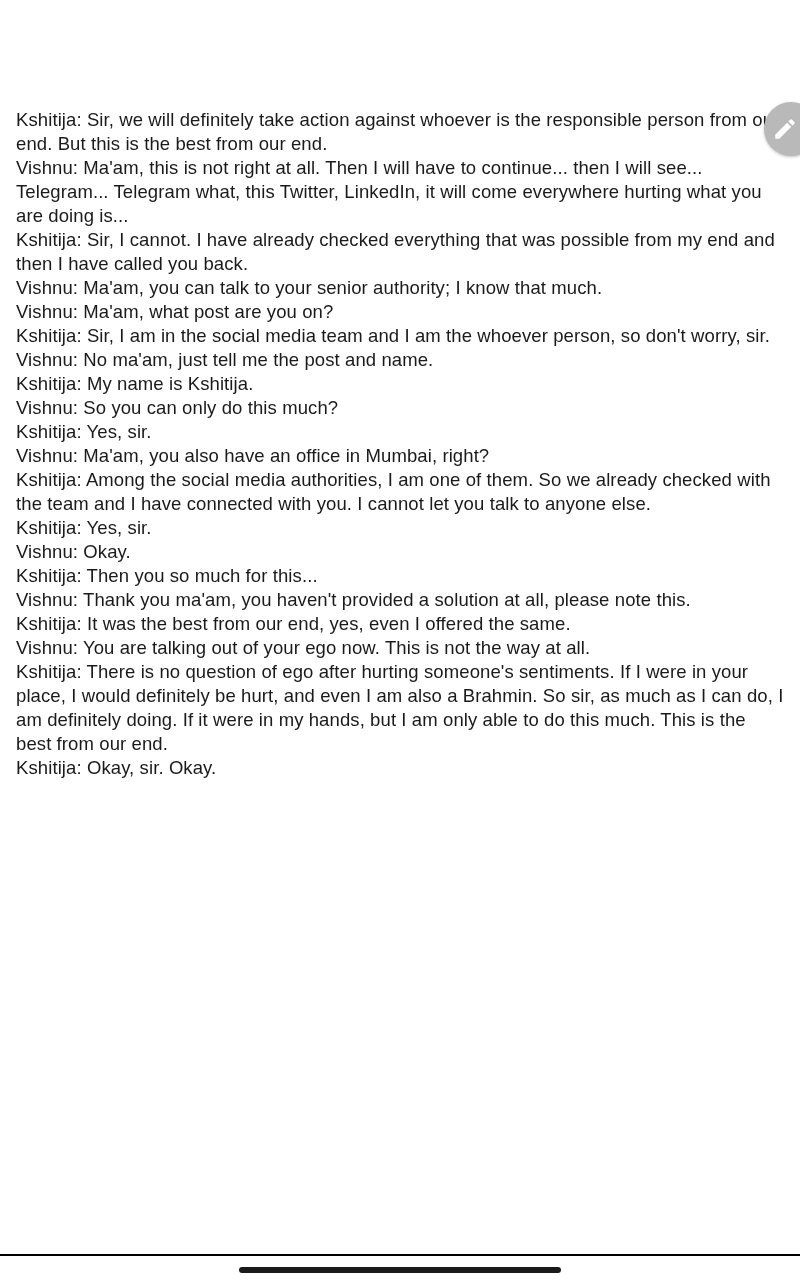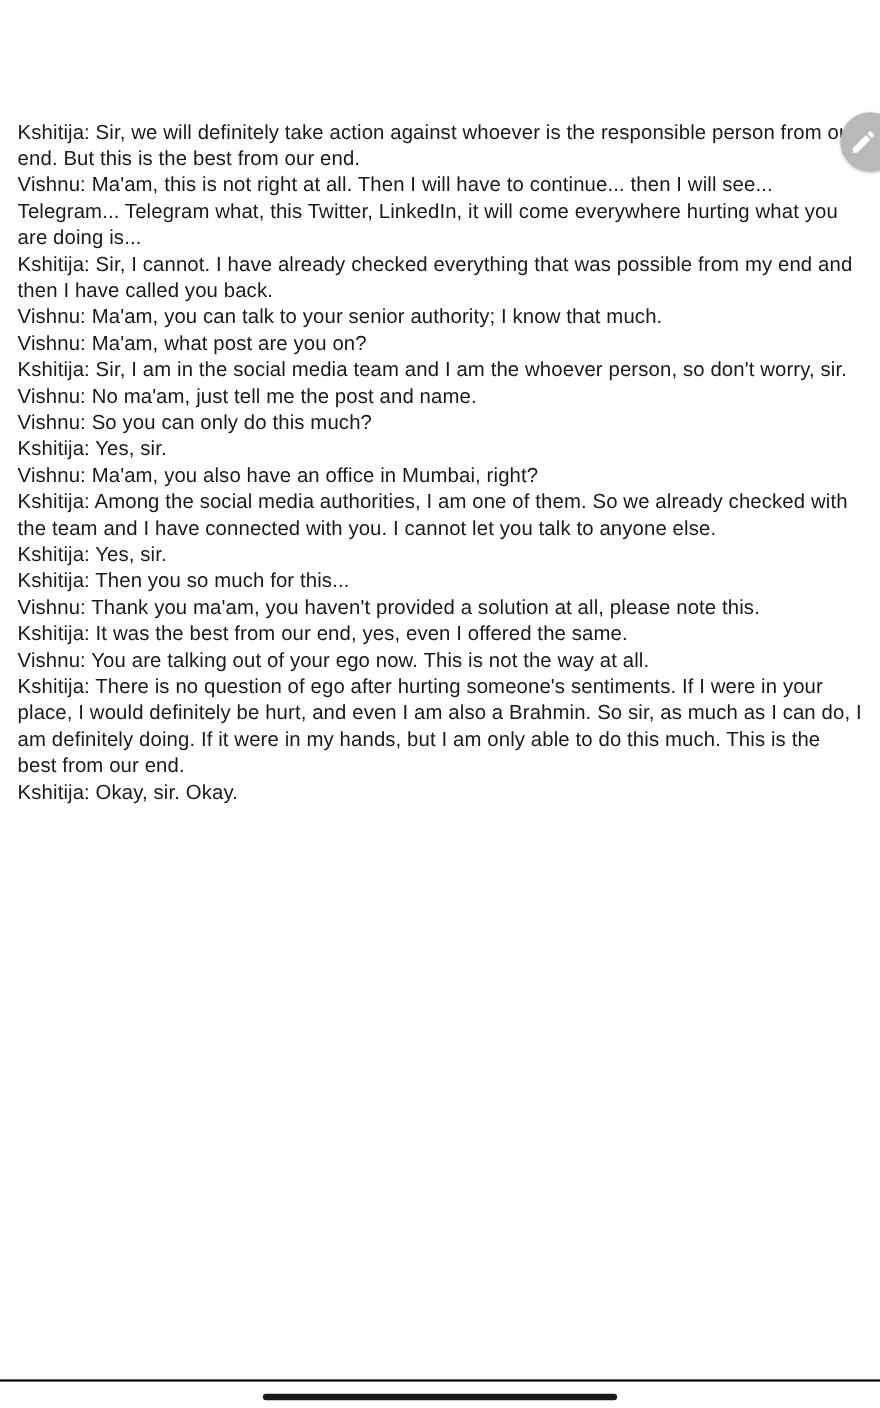--- a/index.html
+++ b/index.html
@@ -78,25 +78,27 @@
 <div class="page">
 
   <div class="transcript">
     <p class="line">Kshitija: Sir, we will definitely take action against whoever is the responsible person from our end. But this is the best from our end.</p>
     <p class="line">Vishnu: Ma'am, this is not right at all. Then I will have to continue... then I will see... Telegram... Telegram what, this Twitter, LinkedIn, it will come everywhere hurting what you are doing is...</p>
     <p class="line">Kshitija: Sir, I cannot. I have already checked everything that was possible from my end and then I have called you back.</p>
     <p class="line">Vishnu: Ma'am, you can talk to your senior authority; I know that much.</p>
     <p class="line">Vishnu: Ma'am, what post are you on?</p>
     <p class="line">Kshitija: Sir, I am in the social media team and I am the whoever person, so don't worry, sir.</p>
     <p class="line">Vishnu: No ma'am, just tell me the post and name.</p>
+    <p class="line">Kshitija: My name is Kshitija.</p>
     <p class="line">Vishnu: So you can only do this much?</p>
     <p class="line">Kshitija: Yes, sir.</p>
     <p class="line">Vishnu: Ma'am, you also have an office in Mumbai, right?</p>
     <p class="line">Kshitija: Among the social media authorities, I am one of them. So we already checked with the team and I have connected with you. I cannot let you talk to anyone else.</p>
     <p class="line">Kshitija: Yes, sir.</p>
+    <p class="line">Vishnu: Okay.</p>
     <p class="line">Kshitija: Then you so much for this...</p>
     <p class="line">Vishnu: Thank you ma'am, you haven't provided a solution at all, please note this.</p>
     <p class="line">Kshitija: It was the best from our end, yes, even I offered the same.</p>
     <p class="line">Vishnu: You are talking out of your ego now. This is not the way at all.</p>
     <p class="line">Kshitija: There is no question of ego after hurting someone's sentiments. If I were in your place, I would definitely be hurt, and even I am also a Brahmin. So sir, as much as I can do, I am definitely doing. If it were in my hands, but I am only able to do this much. This is the best from our end.</p>
     <p class="line">Kshitija: Okay, sir. Okay.</p>
   </div>
 
   <div class="edit-fab">
     <svg viewBox="0 0 24 24" aria-hidden="true">

